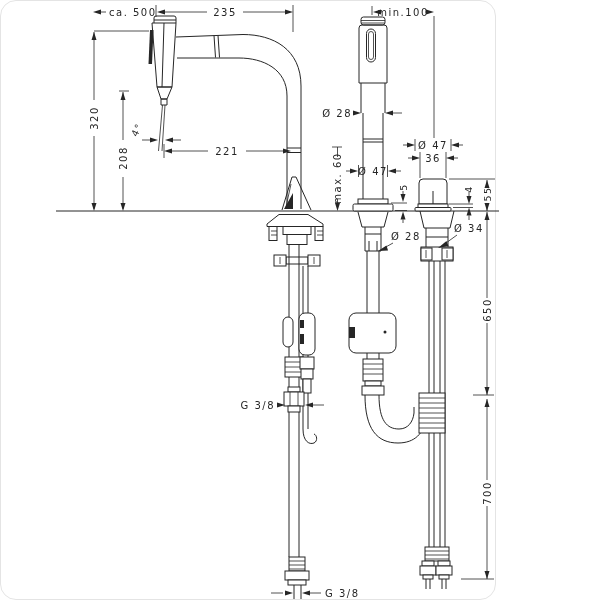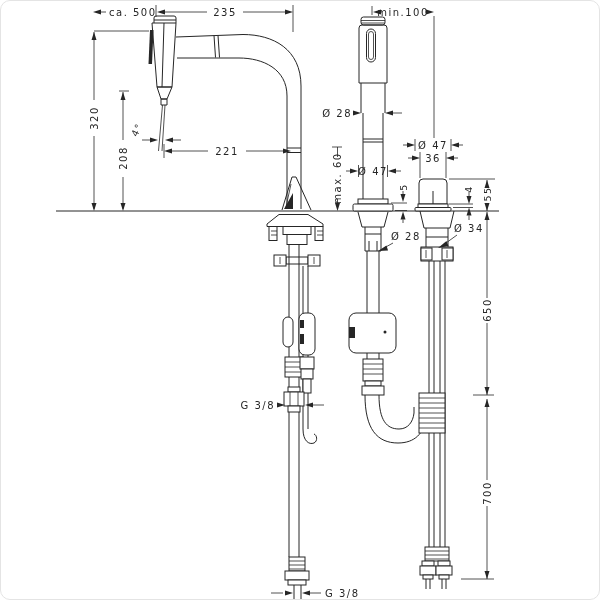--- a/index.html
+++ b/index.html
@@ -1,18 +1,18 @@
 <!DOCTYPE html>
 <html style="--lc: #262626; --bg: #ffffff;"><head>
 <meta charset="utf-8">
 <style>
   :root { --lc:#262626; --bg:#ffffff; }
   html,body { margin:0; padding:0; background:#fff; }
-  .stage { width:600px; height:600px; position:relative; background:var(--bg);
-           border:1px solid #e4e4e4; border-radius:10px; box-sizing:border-box;
+  .stage { width:496px; height:600px; position:relative; background:var(--bg);
+           border:1px solid #e4e4e4; border-radius:16px; box-sizing:border-box;
            font-family:"DejaVu Sans", sans-serif; }
   svg { display:block; }
   .ln  { fill:none; stroke:var(--lc); stroke-width:1; stroke-linecap:butt; }
   .thin{ fill:none; stroke:var(--lc); stroke-width:0.8; }
   .fw  { fill:#fff; stroke:var(--lc); stroke-width:1; }
   .fd  { fill:var(--lc); stroke:none; }
   text { font-family:"DejaVu Sans", sans-serif; font-size:10px; fill:var(--lc);
          letter-spacing:1.5px; }
   .sm  { font-size:9.5px; }
 </style>

